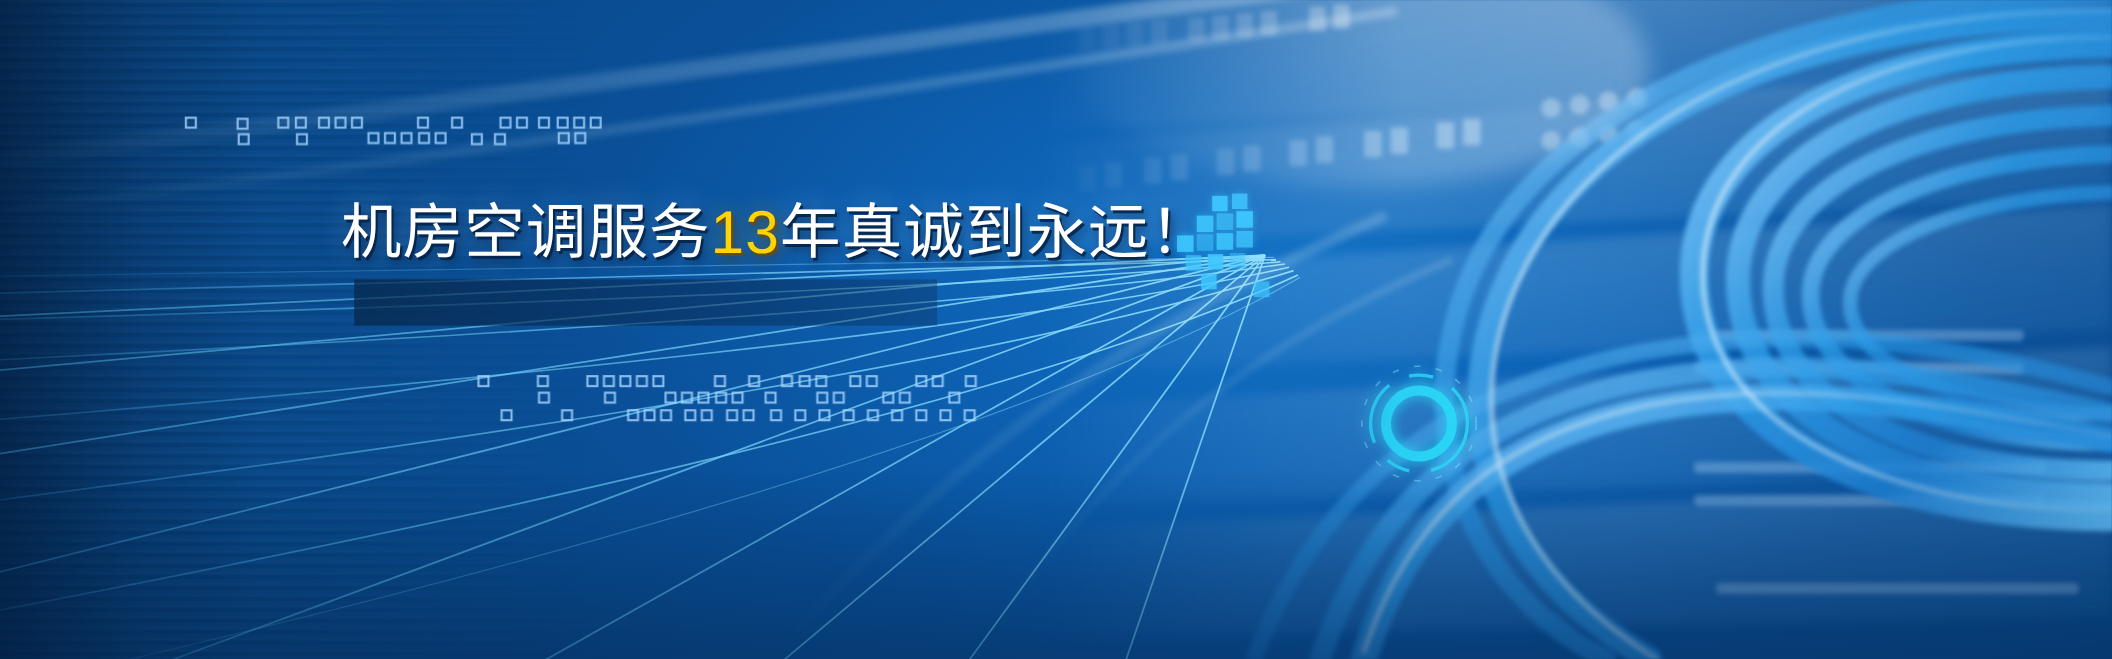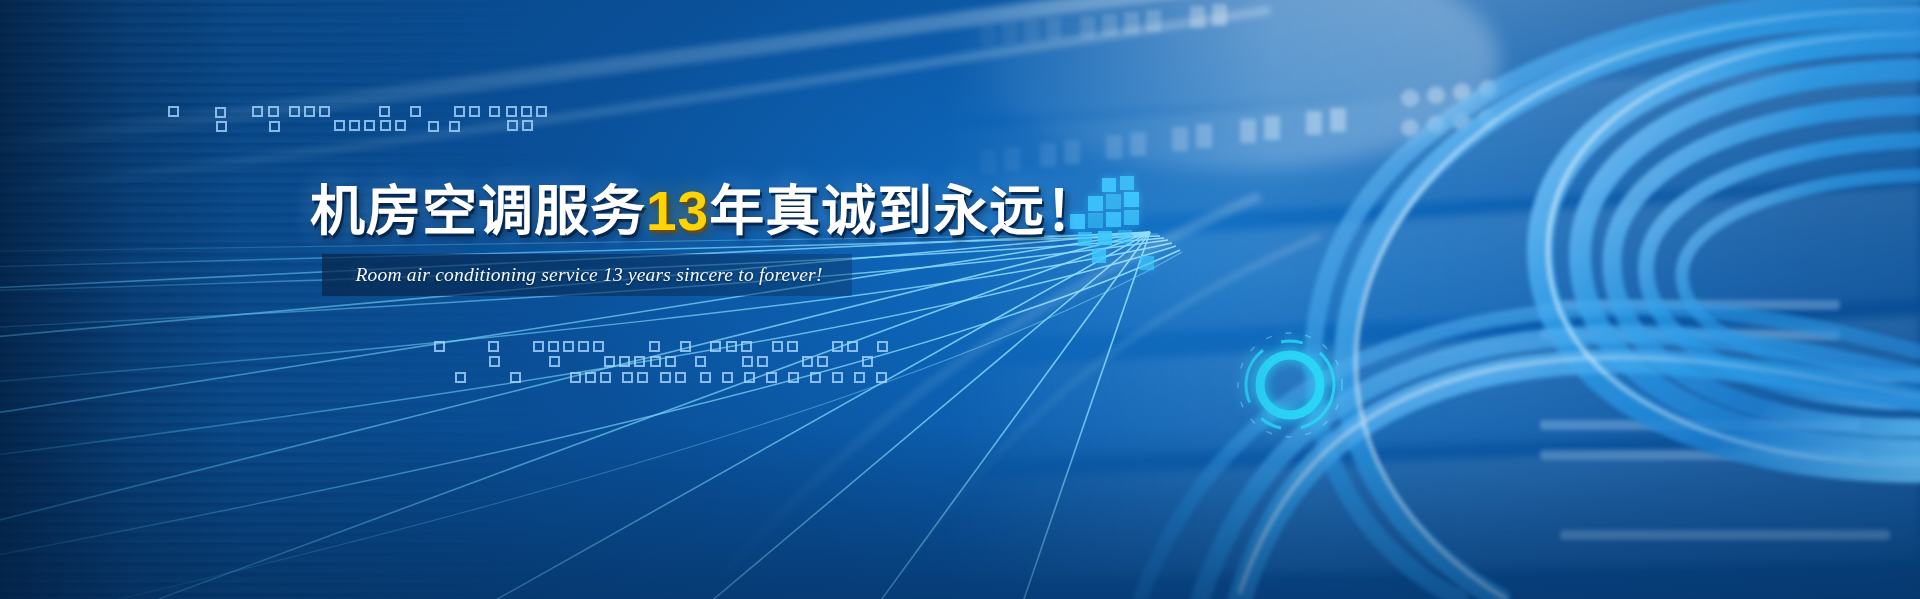--- a/index.html
+++ b/index.html
@@ -58,21 +58,21 @@
   
   .sq-row{position:absolute;}
   .sq{position:absolute;box-sizing:border-box;border:2px solid rgba(168,214,255,.80);}
   .sq-solid{position:absolute;box-sizing:border-box;}
 
   
   .headline{
     position:absolute;left:310px;top:166px;
     white-space:nowrap;
     font-family:"Liberation Sans","DejaVu Sans",sans-serif;
-    font-weight:700;
+    font-weight:400;
     font-size:55px;
     letter-spacing:1px;
     color:#ffffff;
     text-shadow:
       2px 3px 0 rgba(3,34,72,.85),
       3px 5px 10px rgba(2,22,52,.65),
       0 0 26px rgba(140,205,255,.45);
   }
   .headline .hl-num{
     color:#FFD400;
@@ -383,15 +383,14 @@
       <div class="sq-solid" style="left: 1118px; top: 230px; width: 14px; height: 14px; opacity: 0.55; background: rgb(63, 200, 255); box-shadow: rgba(63, 200, 255, 0.55) 0px 0px 8px;"></div>
       <div class="sq-solid" style="left: 1092px; top: 249px; width: 14px; height: 14px; opacity: 0.85; background: rgb(63, 200, 255); box-shadow: rgba(63, 200, 255, 0.55) 0px 0px 8px;"></div>
       <div class="sq-solid" style="left: 1140px; top: 256px; width: 14px; height: 14px; opacity: 0.7; background: rgb(63, 200, 255); box-shadow: rgba(63, 200, 255, 0.55) 0px 0px 8px;"></div>
     </div>
 
   <div class="headline">
     <span>机房空调服务</span><span class="hl-num">13</span><span>年真诚到永远！</span>
   </div>
 
   <div class="subtitle-band"></div>
-  <div class="subtitle">Room air conditioning service 13 years sincere to forever!</div>
 
 </div>
 
 </body></html>

